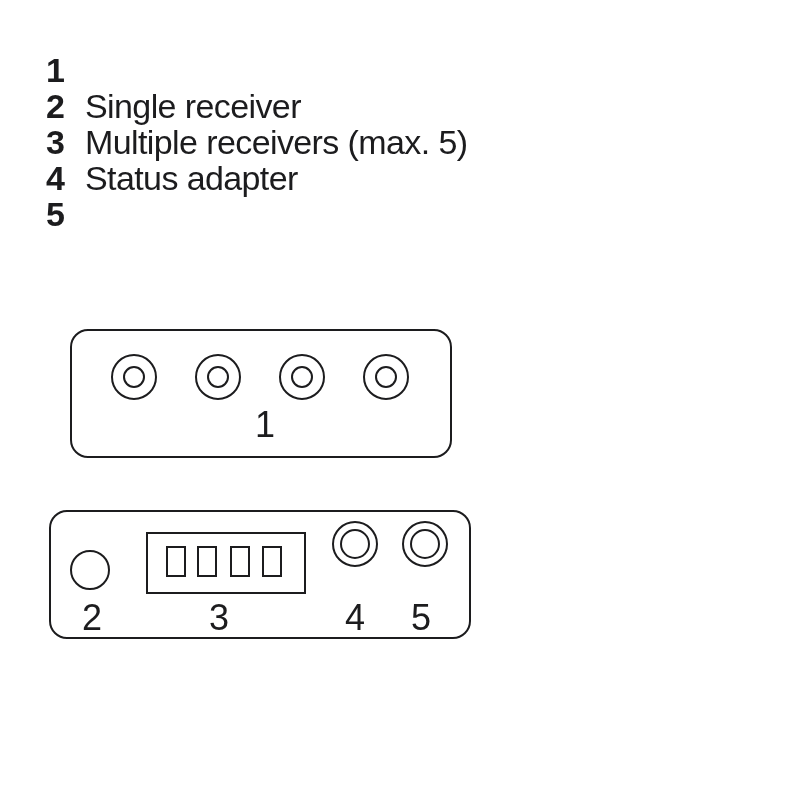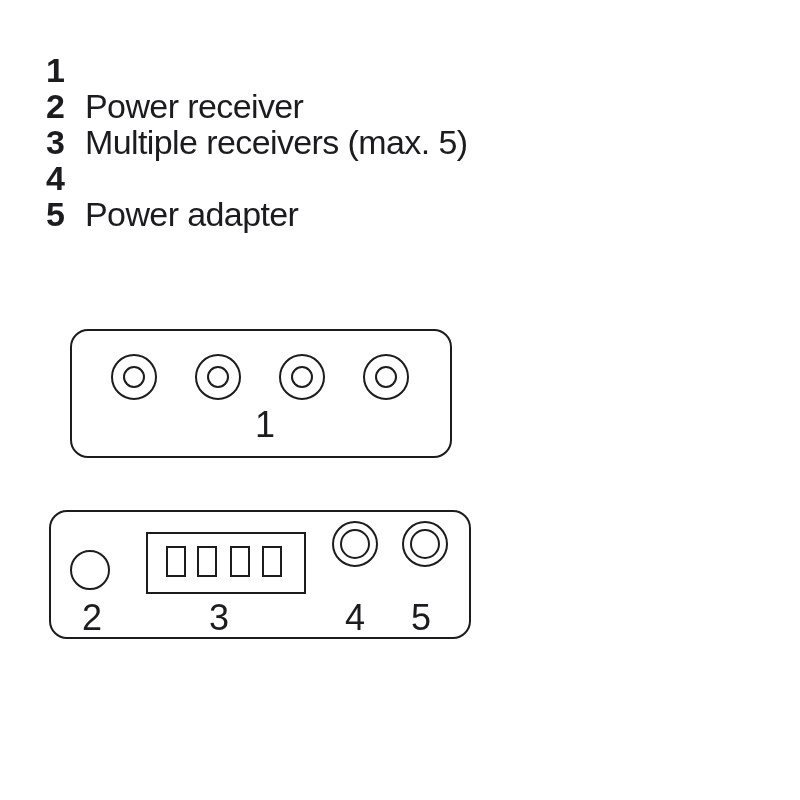--- a/index.html
+++ b/index.html
@@ -79,32 +79,32 @@
 <body>
 
 <div class="stage">
 
   <div class="legend">
     <div class="legend-row">
       <span class="legend-num">1</span>
     </div>
     <div class="legend-row">
       <span class="legend-num">2</span>
-      <span class="legend-label">Power receiver</span>
+      <span class="legend-label">Single receiver</span>
     </div>
     <div class="legend-row">
       <span class="legend-num">3</span>
       <span class="legend-label">Multiple receivers (max. 5)</span>
     </div>
     <div class="legend-row">
       <span class="legend-num">4</span>
+      <span class="legend-label">Status adapter</span>
     </div>
     <div class="legend-row">
       <span class="legend-num">5</span>
-      <span class="legend-label">Power adapter</span>
     </div>
   </div>
 
   <div class="panel panel-top">
     <div class="port port1">
       <div class="hole"></div>
     </div>
     <div class="port port2">
       <div class="hole"></div>
     </div>

